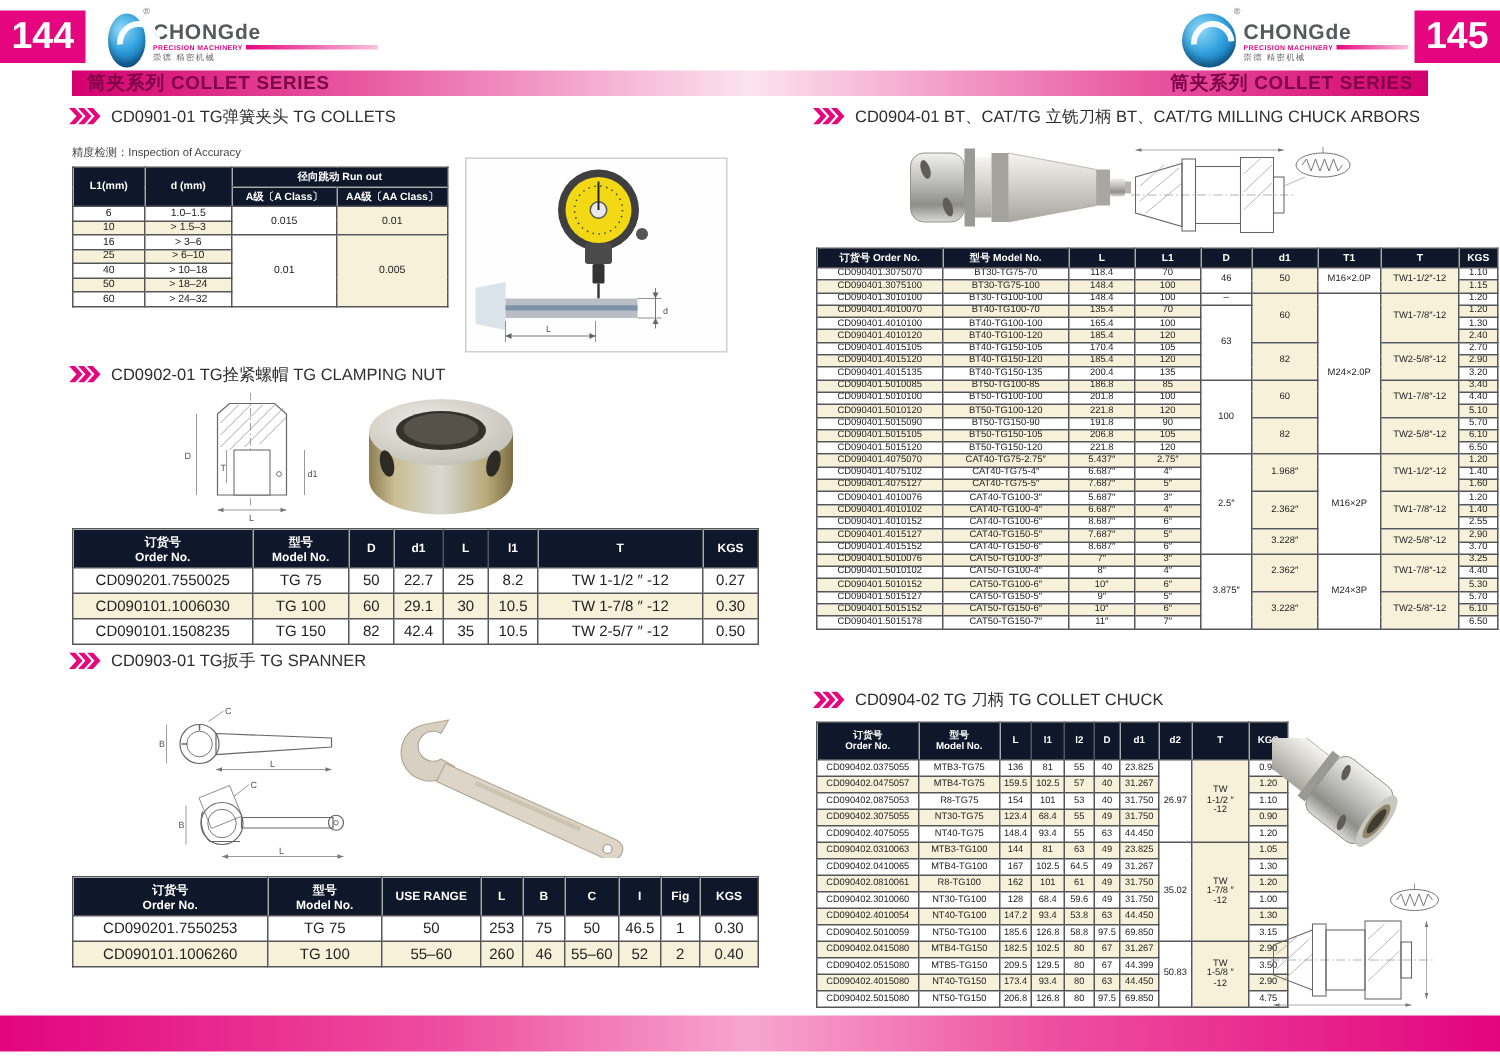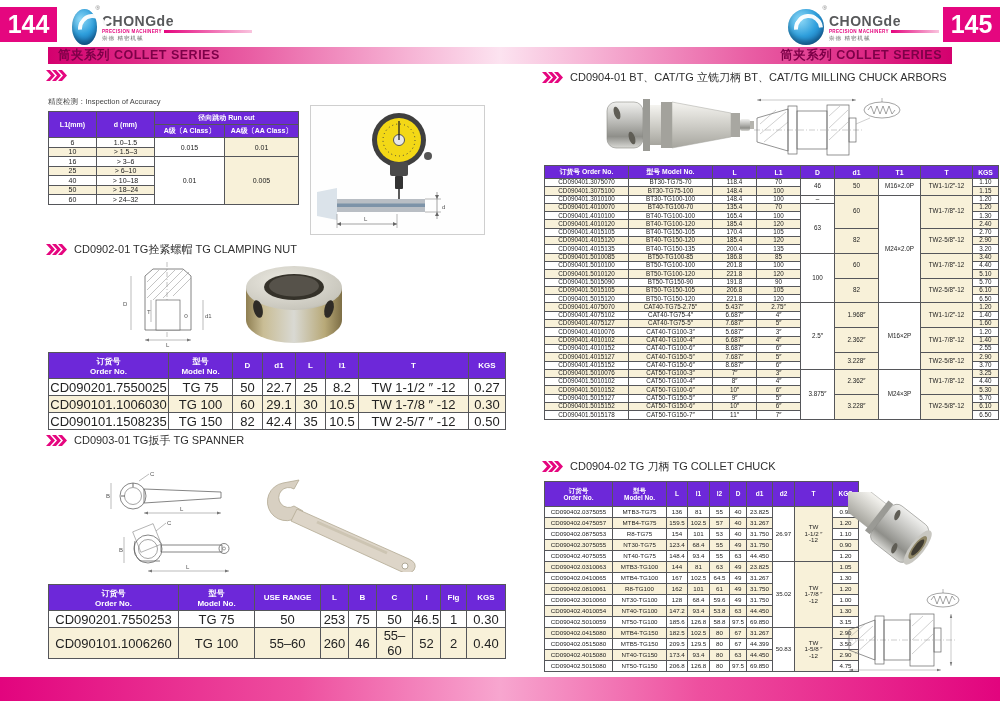--- a/index.html
+++ b/index.html
@@ -35,29 +35,29 @@
 
   
   .sec-title{display:flex;align-items:center;gap:5px}
   .sec-title .txt{font-size:11px;color:#2e2e2e;white-space:nowrap}
   .note{font-size:7.5px;color:#444}
 
   
   table{border-collapse:collapse;table-layout:fixed;background:#fff}
   th,td{border:1px solid #55565a;text-align:center;vertical-align:middle;padding:0;
     overflow:hidden;white-space:pre-line}
-  th{background:#6d28d9;color:#fff;font-weight:bold}
+  th{background:#0f172a;color:#fff;font-weight:bold}
   tbody tr:nth-child(even) td{background:#f8f1d9}
   td.wh{background:#fff !important}
   td.cr{background:#f8f1d9 !important}
 
   .t-acc th{height:13px;font-size:7px}
   .t-acc td{height:9.5px;font-size:7px}
   .t-std th{height:26px;font-size:8px}
-  .t-std td{height:17px;font-size:13px}
+  .t-std td{height:17px;font-size:10px}
   .t-arb th{height:13px;font-size:6.8px}
   .t-arb td{height:8.3px;font-size:6.3px;line-height:1.05}
   .t-chk th{height:25px;font-size:6.5px;line-height:1.15}
   .t-chk td{height:11px;font-size:6.2px;line-height:1.05}
 
   
   .photo-frame{border:1px solid #cfcfcf;background:#fefefe}
   .dim-label{font-size:6px;fill:#555;font-family:"Liberation Sans",sans-serif}
   .bottom-bar{background:linear-gradient(90deg,#e2047e 0%,#ee4f9f 30%,#f7a6cf 50%,#ee4f9f 70%,#e2047e 100%)}
 </style>
@@ -87,20 +87,21 @@
   <div class="abs series-bar sb-left" style="left:48px;top:47px;width:452px">筒夹系列  COLLET SERIES</div>
 
   <div class="abs sec-title" style="left:46px;top:70px">
     <svg class="chev" width="23" height="11" viewBox="0 0 23 11">
       <g fill="#e5067f">
         <polygon points="0,0 4,0 9,5.5 4,11 0,11 5,5.5"></polygon>
         <polygon points="6,0 10,0 15,5.5 10,11 6,11 11,5.5"></polygon>
         <polygon points="12,0 16,0 21,5.5 16,11 12,11 17,5.5"></polygon>
       </g>
     </svg>
+    <span class="txt">CD0901-01  TG弹簧夹头 TG COLLETS</span>
   </div>
 
   <div class="abs note" style="left:48px;top:97px">精度检测：Inspection of Accuracy</div>
 
   <table class="abs t-acc" style="left:48px;top:111px">
       <colgroup>
         <col style="width: 48px;">
         <col style="width: 58px;">
         <col style="width: 70px;">
         <col style="width: 74px;">

